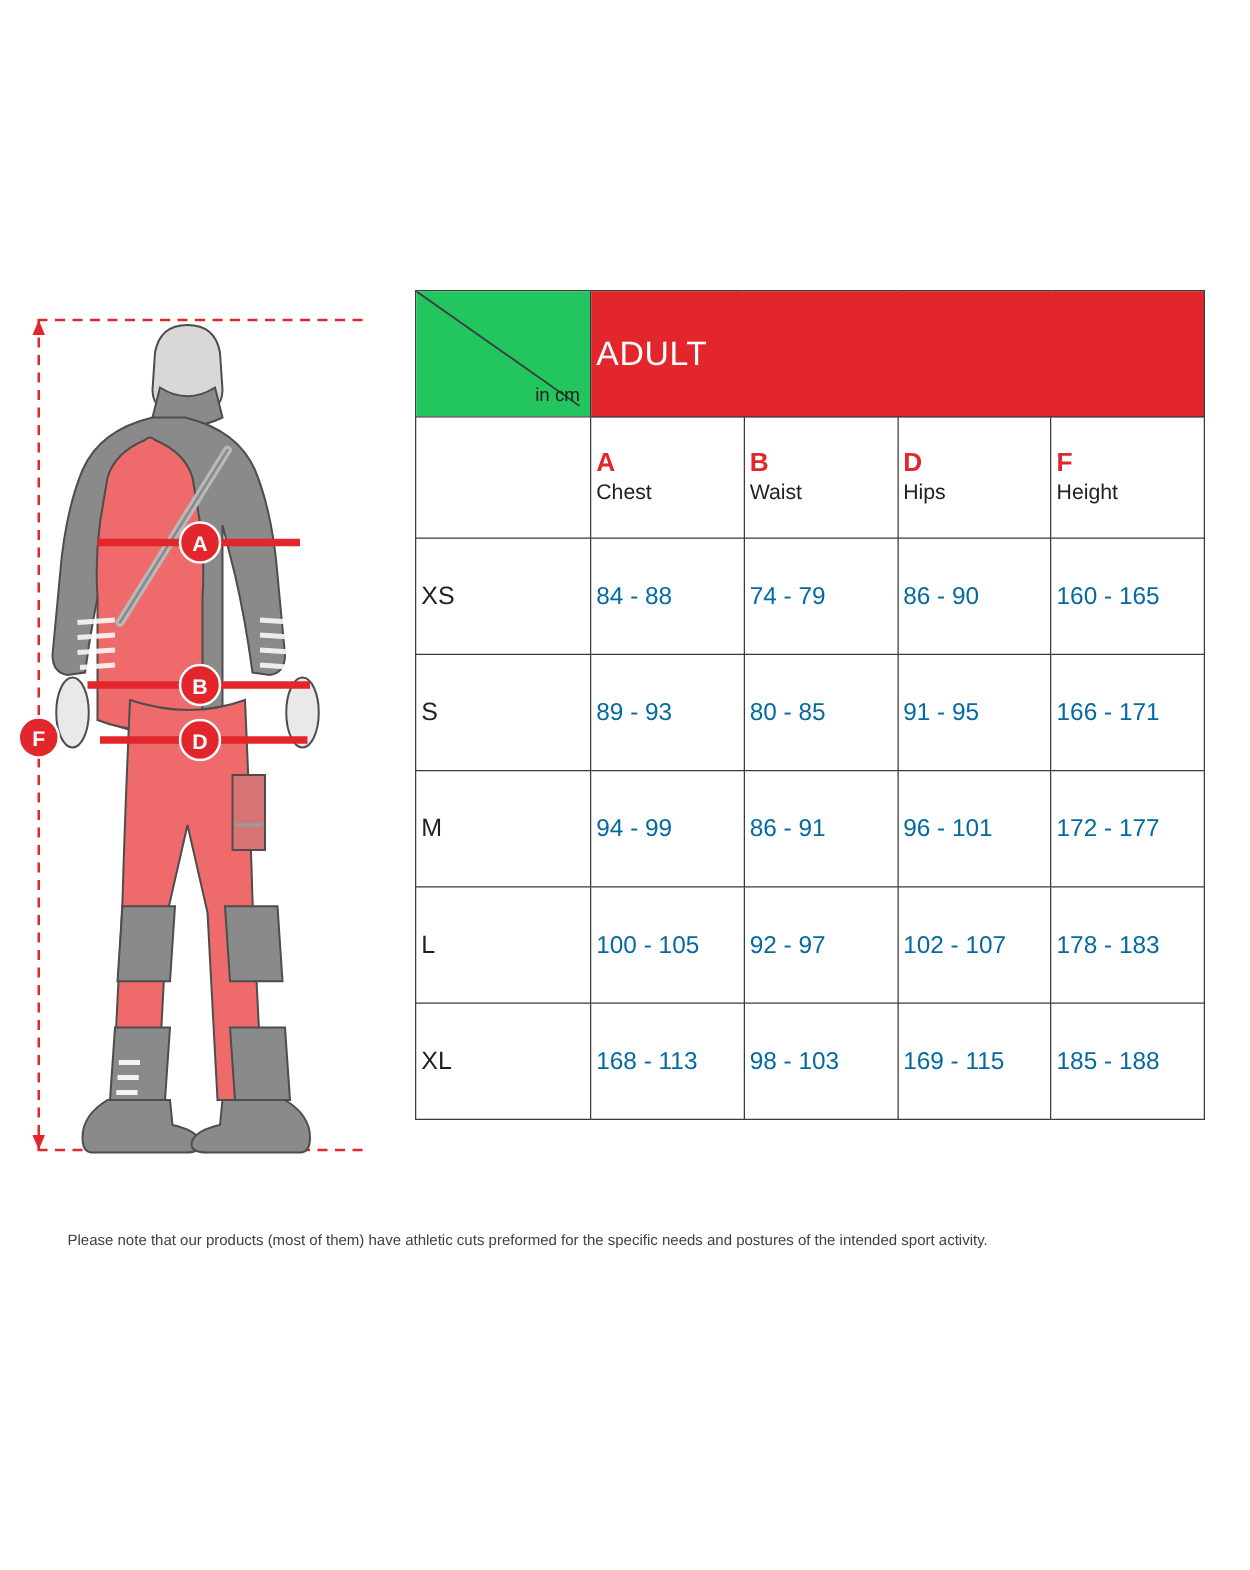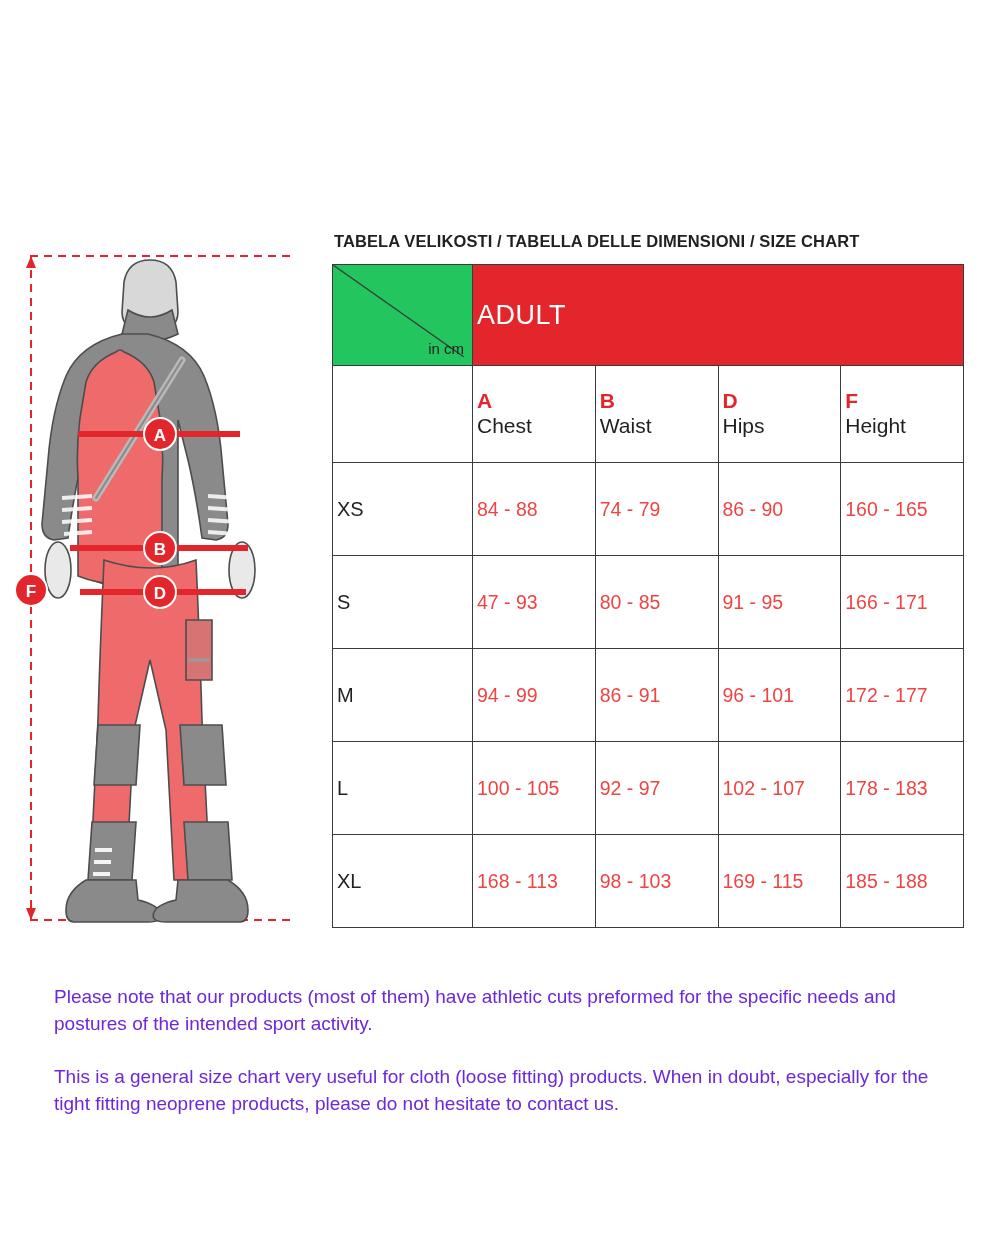--- a/index.html
+++ b/index.html
@@ -86,49 +86,49 @@
   }
   .head-letter {
     display: block;
     font-size: 21px;
     font-weight: bold;
     color: #e3262b;
     line-height: 1.15;
   }
   .head-word {
     display: block;
-    font-size: 21px;
+    font-size: 17px;
     color: #231f20;
     line-height: 1.25;
     margin-top: 0;
   }
   .size-cell {
     height: 84px;
     font-size: 20px;
     color: #231f20;
     margin-left: 32px;
   }
   .val-cell {
     height: 84px;
     font-size: 19.5px;
-    color: #ef4444;
+    color: #0369a1;
   }
 
   
   .notes {
     position: absolute;
     left: 54px;
     top: 984px;
     width: 900px;
   }
   .notes p {
     margin: 0 17px 26px 0;
-    font-size: 19px;
+    font-size: 12px;
     line-height: 1.42;
-    color: #6d28d9;
+    color: #404040;
   }
 </style>
 </head>
 <body>
 
 <div class="figure-area">
   <svg class="figure-svg" width="320" height="720" viewBox="0 0 320 720" xmlns="http://www.w3.org/2000/svg">
 
     <g>
       <line x1="30" y1="26" x2="290" y2="26" stroke="#e3262b" stroke-width="2" stroke-dasharray="8 6"></line>
@@ -211,21 +211,20 @@
       <text x="160" y="369" text-anchor="middle" font-family="Liberation Sans, sans-serif" font-size="17" font-weight="bold" fill="#ffffff">D</text>
     </g>
     <g>
       <circle cx="31" cy="360" r="16" fill="#e3262b" stroke="#ffffff" stroke-width="2"></circle>
       <text x="31" y="367" text-anchor="middle" font-family="Liberation Sans, sans-serif" font-size="17" font-weight="bold" fill="#ffffff">F</text>
     </g>
   </svg>
 </div>
 
 <div class="table-area">
-  <div class="table-title">TABELA VELIKOSTI / TABELLA DELLE DIMENSIONI / SIZE CHART</div>
 
   <table class="size-chart">
     <tbody>
       <tr>
         <td class="corner-cell">
           <svg class="corner-diag" width="131" height="92" viewBox="0 0 131 92" xmlns="http://www.w3.org/2000/svg">
             <line x1="0" y1="0" x2="131" y2="92" stroke="#3b3b3b" stroke-width="1.4"></line>
           </svg>
           <span class="corner-label">in cm</span>
         </td>
@@ -255,21 +254,21 @@
       <tr>
         <td class="size-cell">XS</td>
         <td class="val-cell">84 - 88</td>
         <td class="val-cell">74 - 79</td>
         <td class="val-cell">86 - 90</td>
         <td class="val-cell">160 - 165</td>
       </tr>
 
       <tr>
         <td class="size-cell">S</td>
-        <td class="val-cell">47 - 93</td>
+        <td class="val-cell">89 - 93</td>
         <td class="val-cell">80 - 85</td>
         <td class="val-cell">91 - 95</td>
         <td class="val-cell">166 - 171</td>
       </tr>
 
       <tr>
         <td class="size-cell">M</td>
         <td class="val-cell">94 - 99</td>
         <td class="val-cell">86 - 91</td>
         <td class="val-cell">96 - 101</td>
@@ -291,14 +290,13 @@
         <td class="val-cell">169 - 115</td>
         <td class="val-cell">185 - 188</td>
       </tr>
 
     </tbody>
   </table>
 </div>
 
 <div class="notes">
   <p>Please note that our products (most of them) have athletic cuts preformed for the specific needs and postures of the intended sport activity.</p>
-  <p>This is a general size chart very useful for cloth (loose fitting) products. When in doubt, especially for the tight fitting neoprene products, please do not hesitate to contact us.</p>
 </div>
 
 </body></html>

